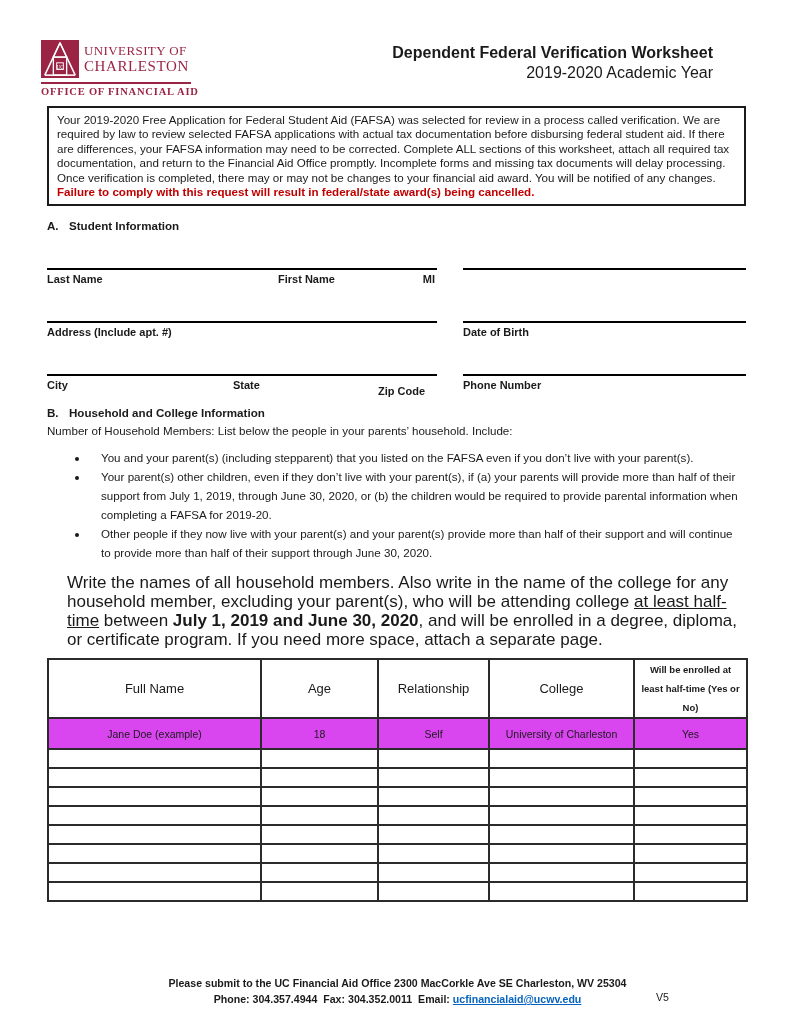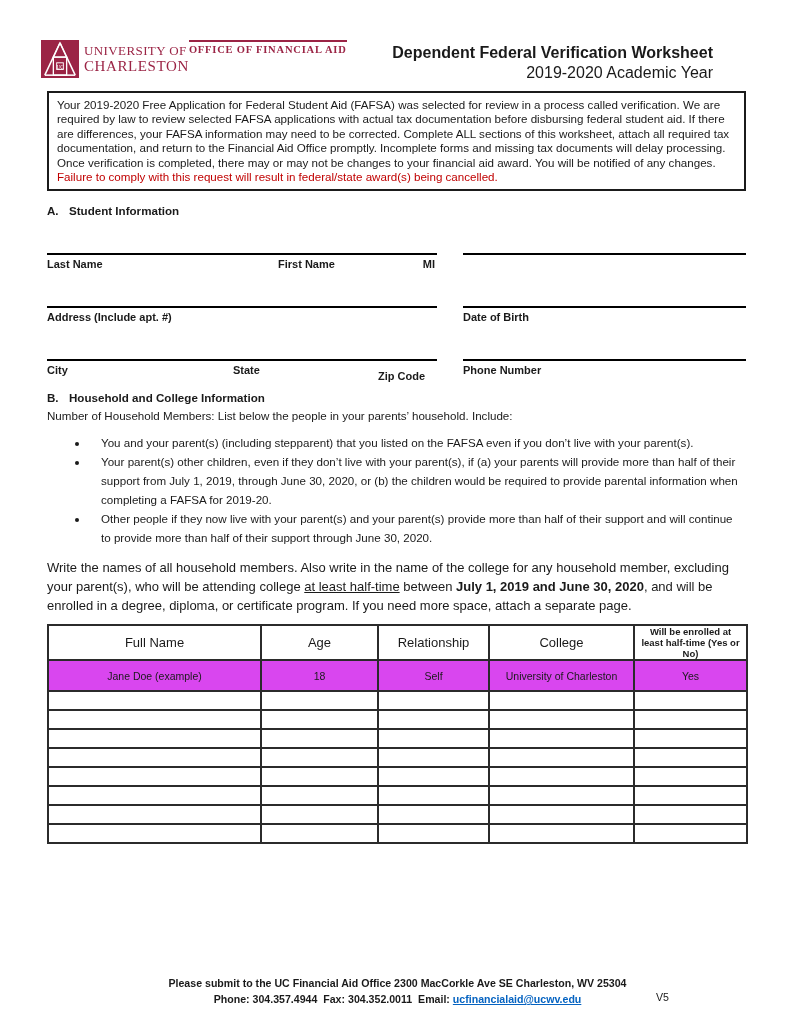--- a/index.html
+++ b/index.html
@@ -16,21 +16,21 @@
   .content { padding: 0 45px 0 47px; }
 
   
   .header {
     display: flex;
     justify-content: space-between;
     align-items: flex-start;
     margin-top: 40px;
     padding: 0 78px 0 41px;
   }
-  .logo { display: flex; flex-direction: row; width: 150px; }
+  .logo { display: flex; flex-direction: column; width: 150px; }
   .logo-top { display: flex; align-items: center; gap: 5px; padding-bottom: 4px; }
   .logo-mark { width: 38px; height: 38px; flex: 0 0 auto; }
   .logo-name { font-family: "Liberation Serif", serif; color: #9B2445; line-height: 1; }
   .logo-name .l1 { font-size: 13px; letter-spacing: .4px; }
   .logo-name .l2 { font-size: 15px; letter-spacing: .6px; margin-top: 2px; }
   .logo-caption {
     border-top: 2px solid #9B2445;
     padding-top: 2px;
     font-family: "Liberation Serif", serif;
     color: #9B2445;
@@ -45,21 +45,21 @@
   .titleblock .t2 { font-size: 16px; margin-top: 2px; }
 
   
   .intro-box {
     margin-top: 9px;
     border: 2px solid #1b1b1b;
     padding: 5px 8px;
     font-size: 11.6px;
     line-height: 14.4px;
   }
-  .warning { color: #C00000; font-weight: normal; }
+  .warning { color: #C00000; font-weight: bold; }
 
   
   .sec-heading { font-size: 11.6px; font-weight: bold; margin-top: 13px; }
   .sec-heading .letter { display: inline-block; width: 22px; }
 
   
   .field-row { display: flex; }
   .field { position: relative; }
   .field.left  { width: 390px; margin-right: 26px; }
   .field.right { width: 283px; }
@@ -70,39 +70,39 @@
   .flabels .pos-a { position: absolute; left: 0;   top: 3px; }
   .flabels .pos-b { position: absolute; left: 231px; top: 3px; }
   .flabels .pos-c { position: absolute; right: 2px; top: 3px; }
   .flabels .pos-d { position: absolute; left: 186px; top: 3px; }
   .flabels .pos-e { position: absolute; left: 331px; top: 9px; }
 
   
   .b-intro { font-size: 11.6px; margin-top: 2px; line-height: 19px; }
   ul.b-list { margin: 8px; padding-left: 34px; }
   ul.b-list li { font-size: 11.6px; line-height: 19px; padding-left: 12px; }
-  .write-para { font-size: 13px; line-height: 19px; margin-top: 11px; }
+  .write-para { font-size: 17px; line-height: 19px; margin-top: 11px; margin-left: 20px; }
   .write-para .u { text-decoration: underline; }
   .write-para .b { font-weight: bold; }
 
   
   table.household {
     border-collapse: collapse;
     margin-top: 9px;
     width: 699px;
     table-layout: fixed;
   }
   table.household th, table.household td {
     border: 2px solid #2b2b2b;
     padding: 0 4px;
     text-align: center;
     overflow: hidden;
   }
   th.th-big { font-size: 13px; font-weight: normal; height: 33px; }
-  th.th-small { font-size: 9.5px; font-weight: bold; line-height: 11px; }
+  th.th-small { font-size: 9.5px; font-weight: bold; line-height: 19px; }
   tr.example td { background: #d946ef; font-size: 10.5px; height: 31px; }
   tr.empty td { height: 19px; background: #fff; }
 
   
   .footer {
     position: absolute;
     left: 4px; right: 0;
     top: 975px;
     text-align: center;
     font-size: 10.6px;

